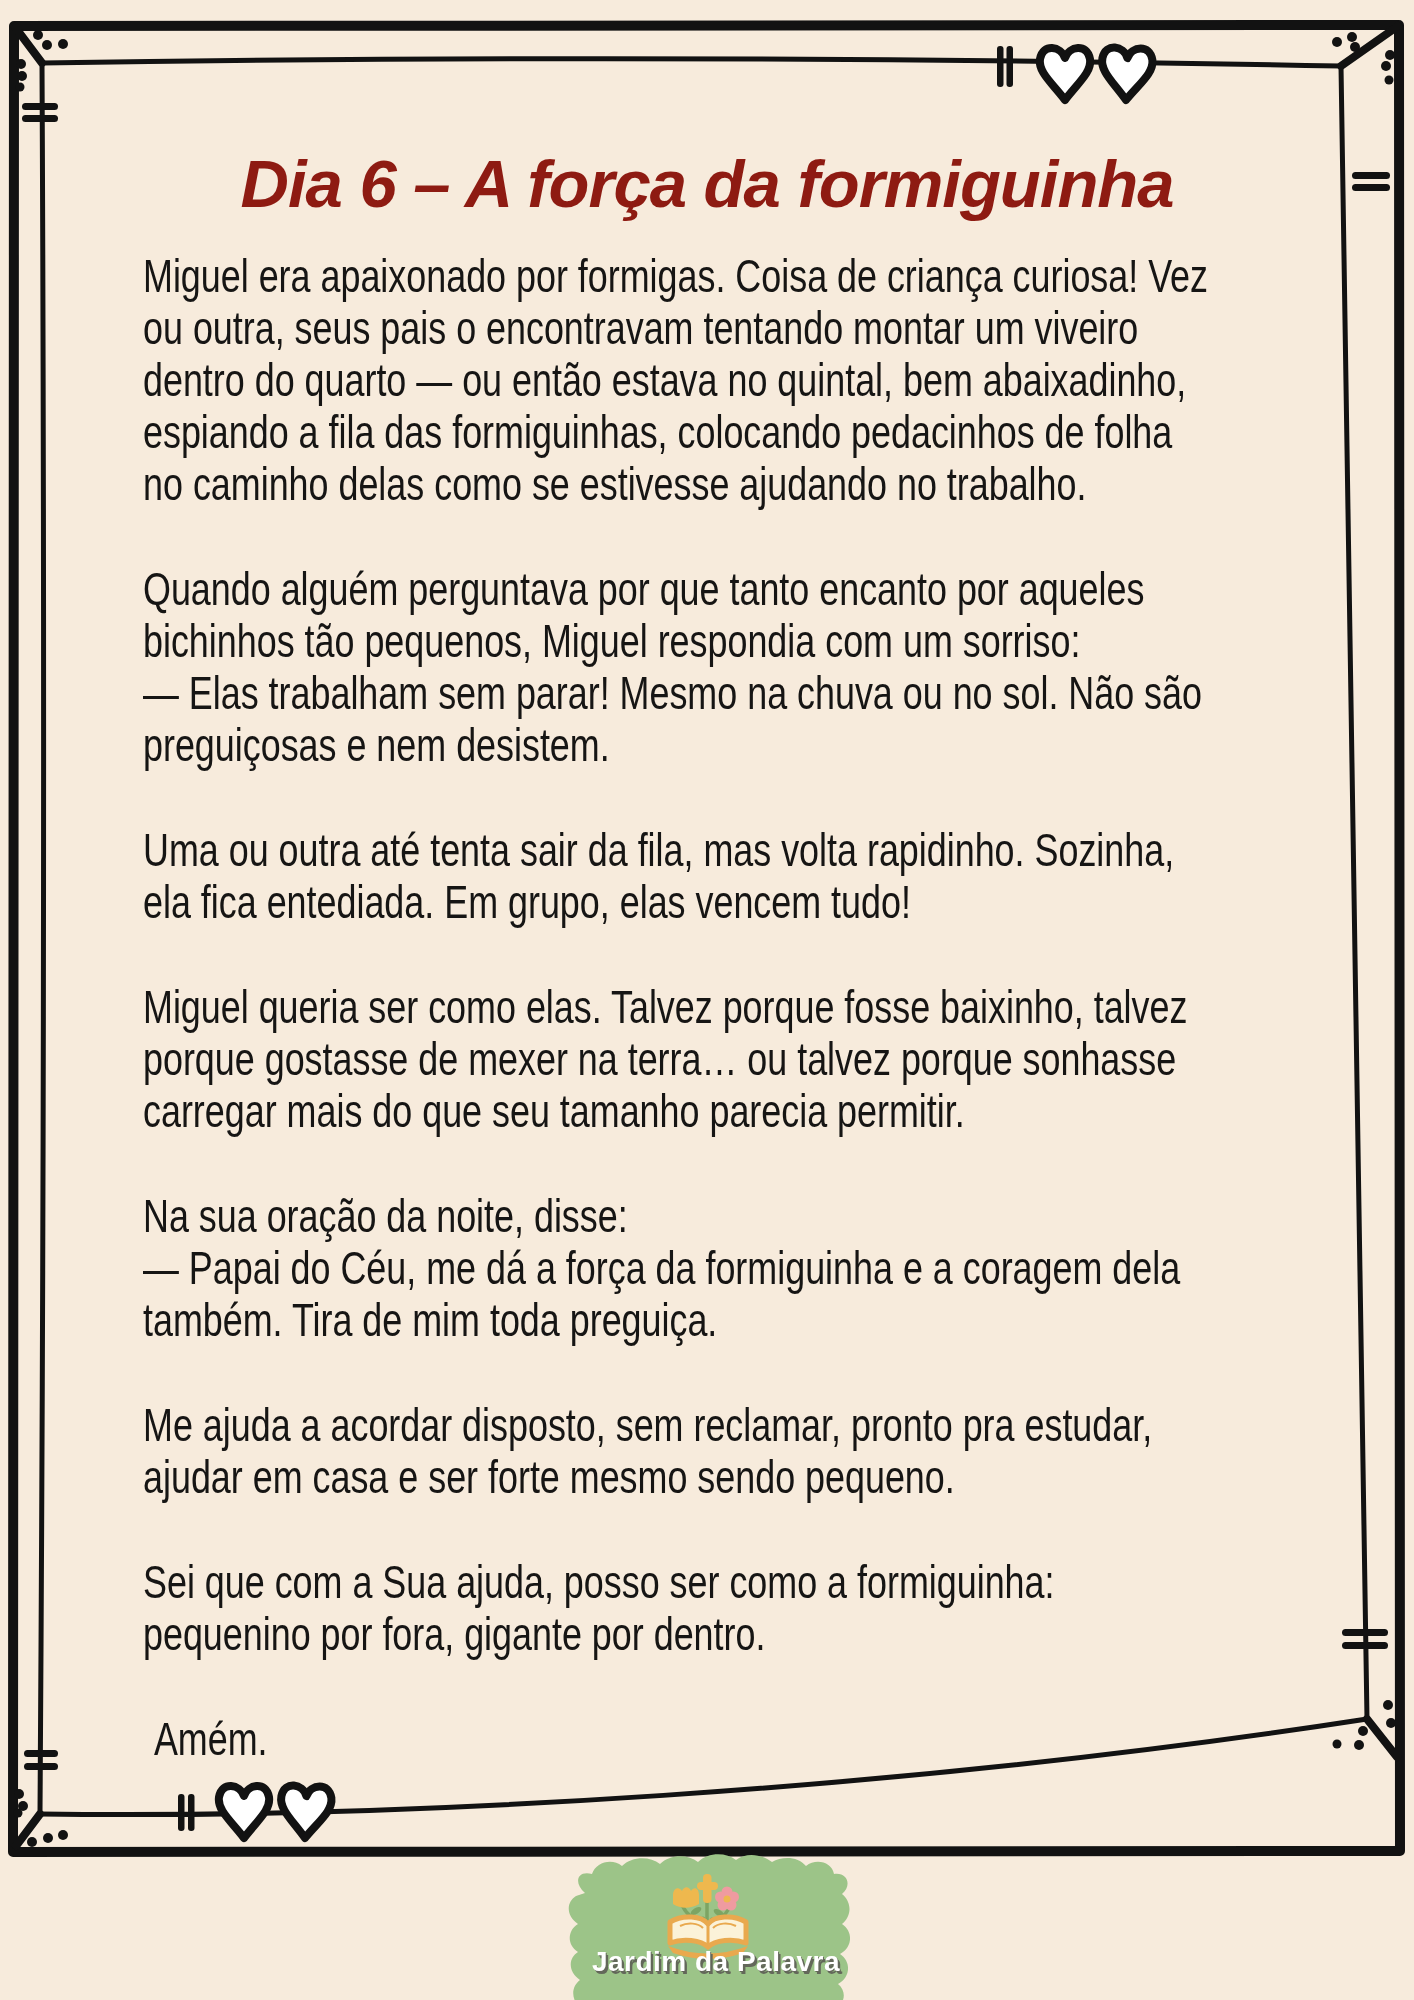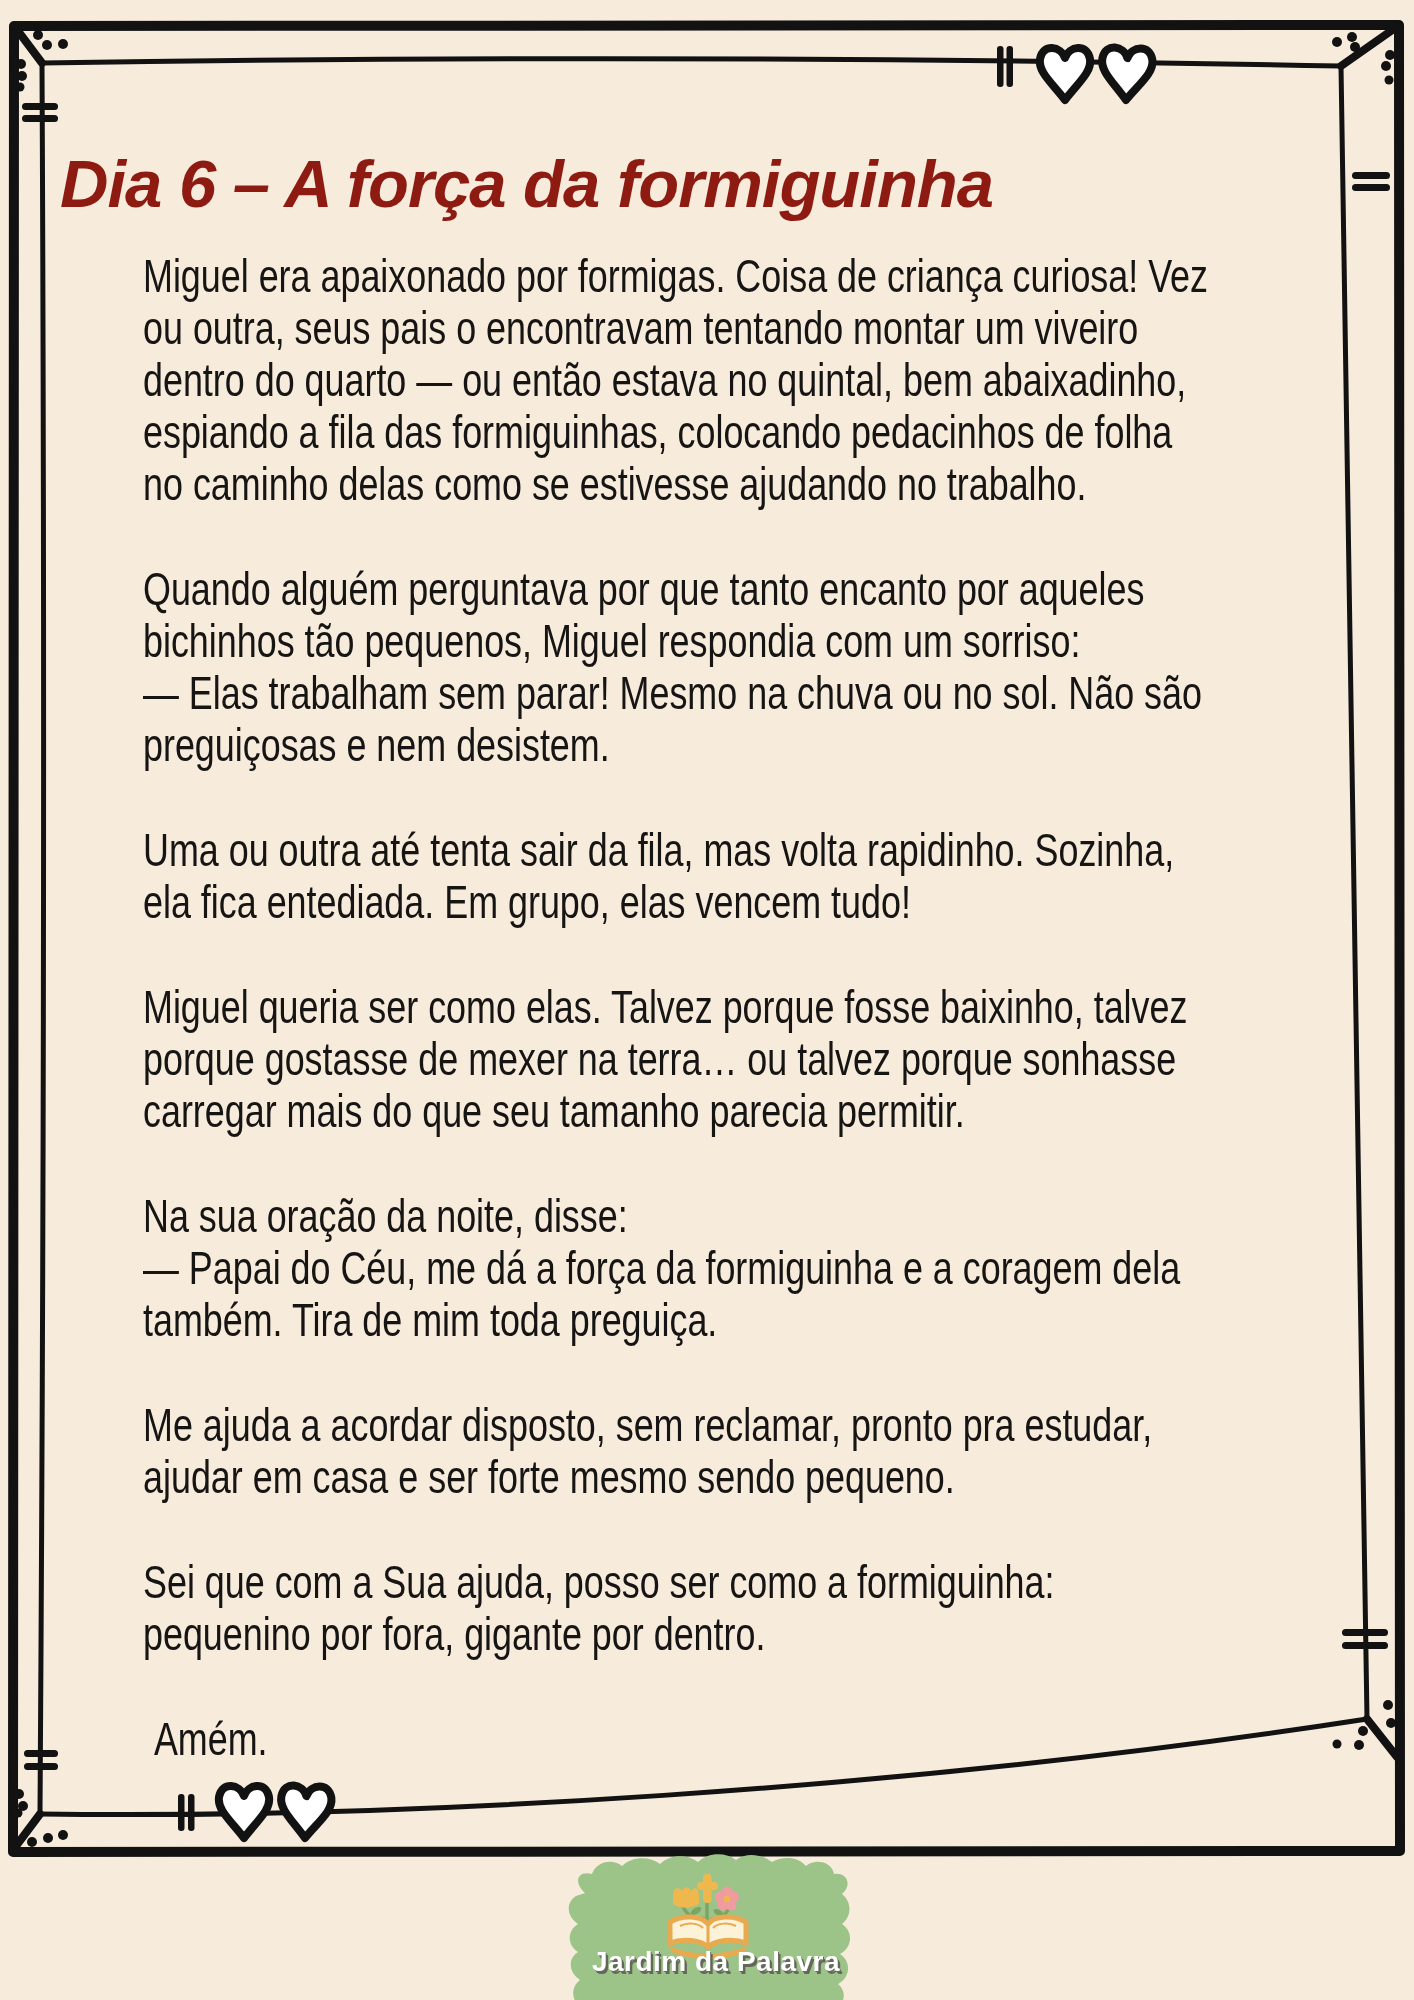--- a/index.html
+++ b/index.html
@@ -3,21 +3,21 @@
 <meta charset="utf-8">
 <style>
   html,body{margin:0;padding:0;background:#f7ebdc;}
   .page{
     position:relative;width:1414px;height:2000px;background:#f7ebdc;
     overflow:hidden;font-family:"Liberation Sans",sans-serif;
   }
   .frame{position:absolute;left:0;top:0;width:1414px;height:2000px;z-index:1;}
   .title{
     position:absolute;top:139px;left:60px;width:1294px;margin:0;z-index:2;
-    text-align:left;font-style:italic;font-weight:bold;
+    text-align:center;font-style:italic;font-weight:bold;
     font-size:67px;line-height:90px;letter-spacing:-1px;color:#8e1b12;
   }
   .content{
     position:absolute;top:250px;left:143px;width:1500px;z-index:2;
     transform:scaleX(0.78);transform-origin:left top;
     font-size:46px;line-height:52px;color:#161514;
   }
   .content p{margin:0 0 53px 0;white-space:pre-line;}
   .content p.amen{padding-left:14px;}
   .logo-label{

